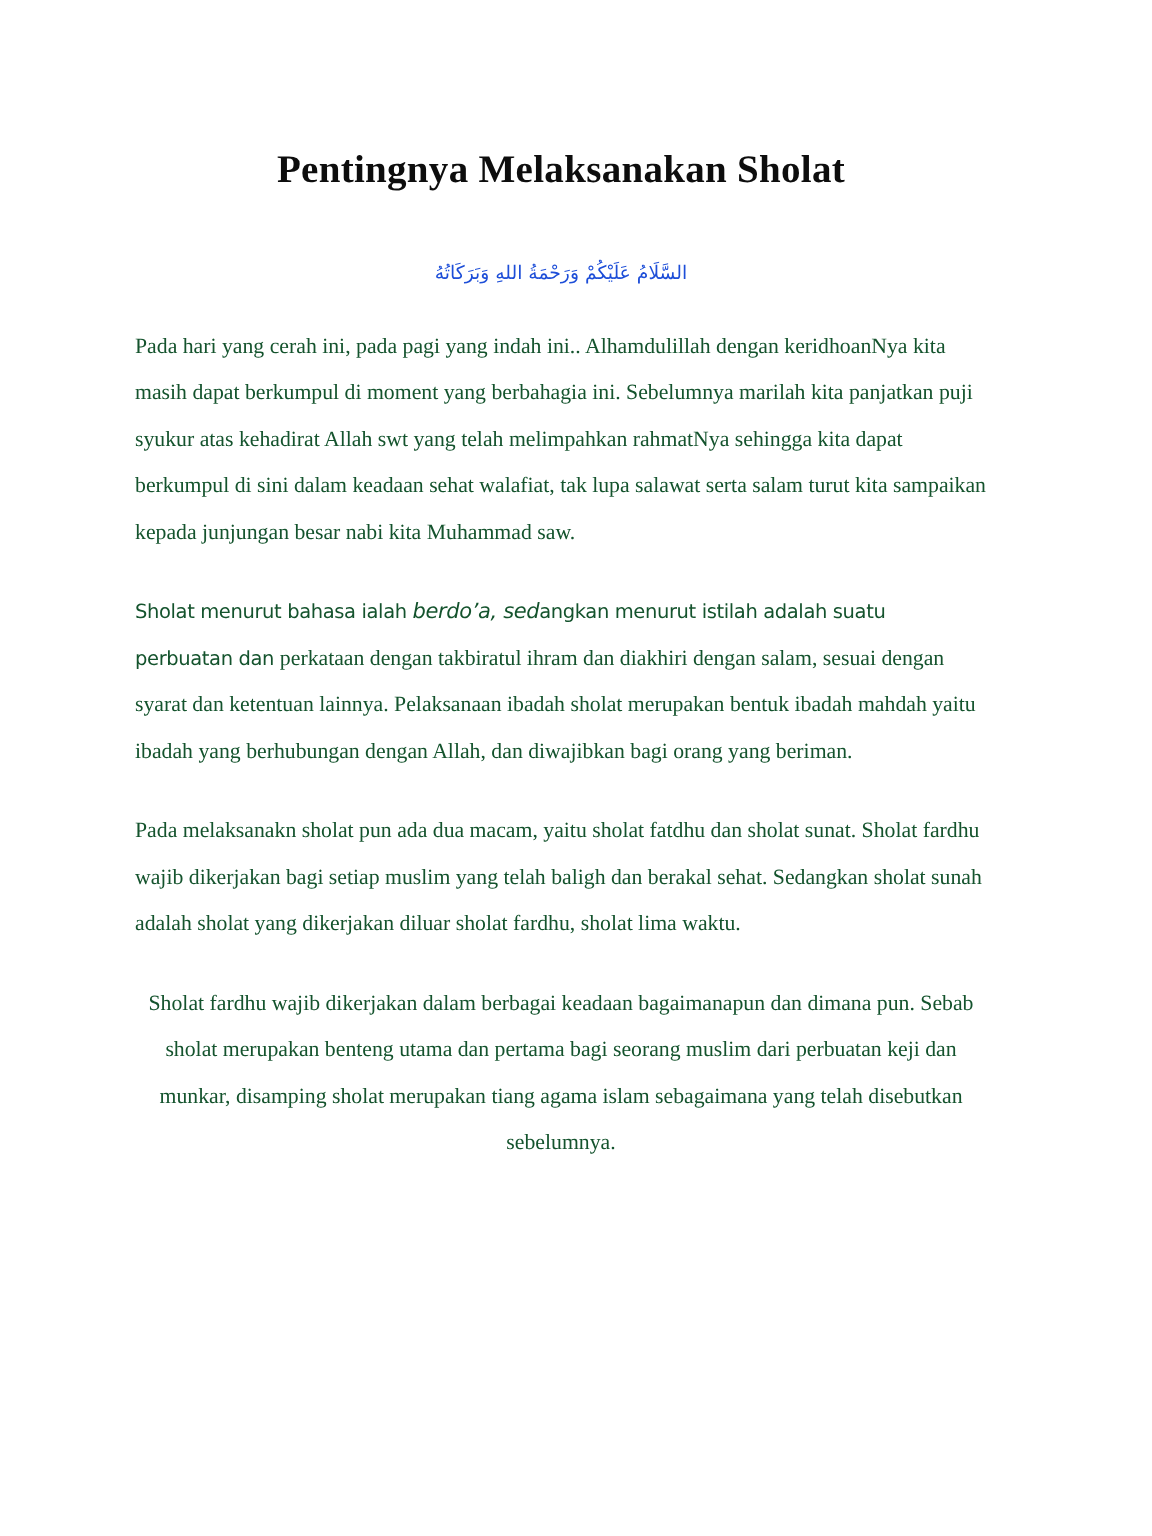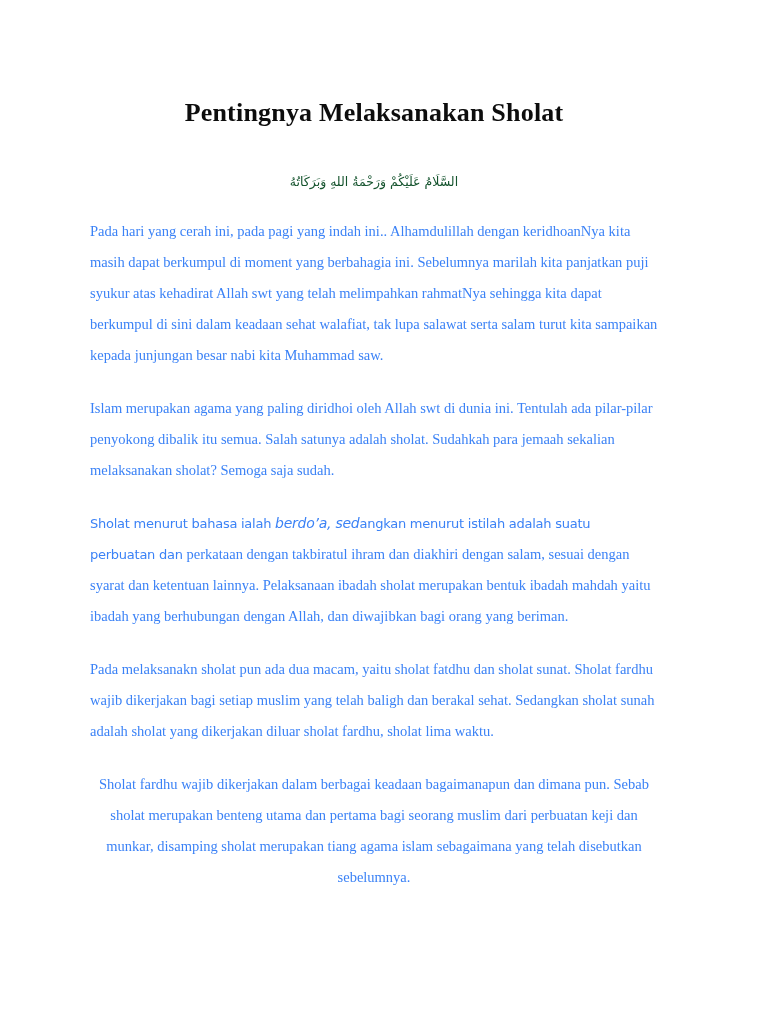--- a/index.html
+++ b/index.html
@@ -34,21 +34,21 @@
     font-size: 26px;
     line-height: 30px;
     letter-spacing: 0.2px;
     color: #0d0d0d;
   }
 
   .arabic-block {
     margin-top: 42px;
     direction: rtl;
     text-align: center;
-    color: #14532d;
+    color: #1d4ed8;
   }
 
   .arabic-line {
     font-family: "DejaVu Sans", "Liberation Sans", sans-serif;
     font-size: 13px;
     line-height: 24px;
     white-space: nowrap;
   }
 
   .arabic-line.line-1 {
@@ -63,21 +63,21 @@
   .body-copy {
     margin-top: 22px;
   }
 
   p.para {
     margin: 0 0 22px 0;
     font-family: "Liberation Serif", "DejaVu Serif", serif;
     font-size: 14.5px;
     line-height: 31px;
     text-align: left;
-    color: #3b82f6;
+    color: #14532d;
   }
 
   p.para:last-child {
     margin-bottom: 0;
     text-align: center;
   }
 
   
   .alt-face {
     font-family: "DejaVu Sans", "Liberation Sans", sans-serif;
@@ -100,21 +100,20 @@
   <h1 class="doc-title">Pentingnya Melaksanakan Sholat</h1>
 
   <div class="arabic-block">
     <div class="arabic-line line-1">السَّلَامُ عَلَيْكُمْ وَرَحْمَةُ اللهِ وَبَرَكَاتُهُ</div>
   </div>
 
   <div class="body-copy">
 
     <p class="para">Pada hari yang cerah ini, pada pagi yang indah ini..  Alhamdulillah dengan keridhoanNya kita masih dapat berkumpul di moment yang berbahagia ini. Sebelumnya marilah kita panjatkan puji syukur atas kehadirat Allah swt yang telah melimpahkan rahmatNya sehingga kita dapat berkumpul di sini dalam keadaan sehat walafiat, tak lupa salawat serta salam turut kita sampaikan kepada junjungan besar nabi kita Muhammad saw.</p>
 
-    <p class="para">Islam merupakan agama yang paling diridhoi oleh Allah swt di dunia ini. Tentulah ada pilar-pilar penyokong dibalik itu semua. Salah satunya adalah sholat. Sudahkah para jemaah sekalian melaksanakan sholat? Semoga saja sudah.</p>
 
     <p class="para"><span class="alt-face">Sholat menurut bahasa ialah </span><span class="alt-face-italic">berdo’a, sed</span><span class="alt-face">angkan menurut istilah adalah suatu perbuatan dan </span><span>perkataan dengan takbiratul ihram dan diakhiri dengan salam, sesuai dengan syarat dan ketentuan lainnya. Pelaksanaan ibadah sholat merupakan bentuk ibadah mahdah yaitu ibadah yang berhubungan dengan Allah, dan diwajibkan bagi orang yang beriman.</span></p>
 
     <p class="para">Pada melaksanakn sholat pun ada dua macam, yaitu sholat fatdhu dan sholat sunat. Sholat fardhu wajib dikerjakan bagi setiap muslim yang telah baligh dan berakal sehat. Sedangkan sholat sunah adalah sholat yang dikerjakan diluar sholat fardhu, sholat lima waktu.</p>
 
     <p class="para">Sholat fardhu wajib dikerjakan dalam berbagai keadaan bagaimanapun dan dimana pun. Sebab sholat merupakan benteng utama dan pertama bagi seorang muslim dari perbuatan keji dan munkar, disamping sholat merupakan tiang agama islam sebagaimana yang telah disebutkan sebelumnya.</p>
 
   </div>
 
 </div>

